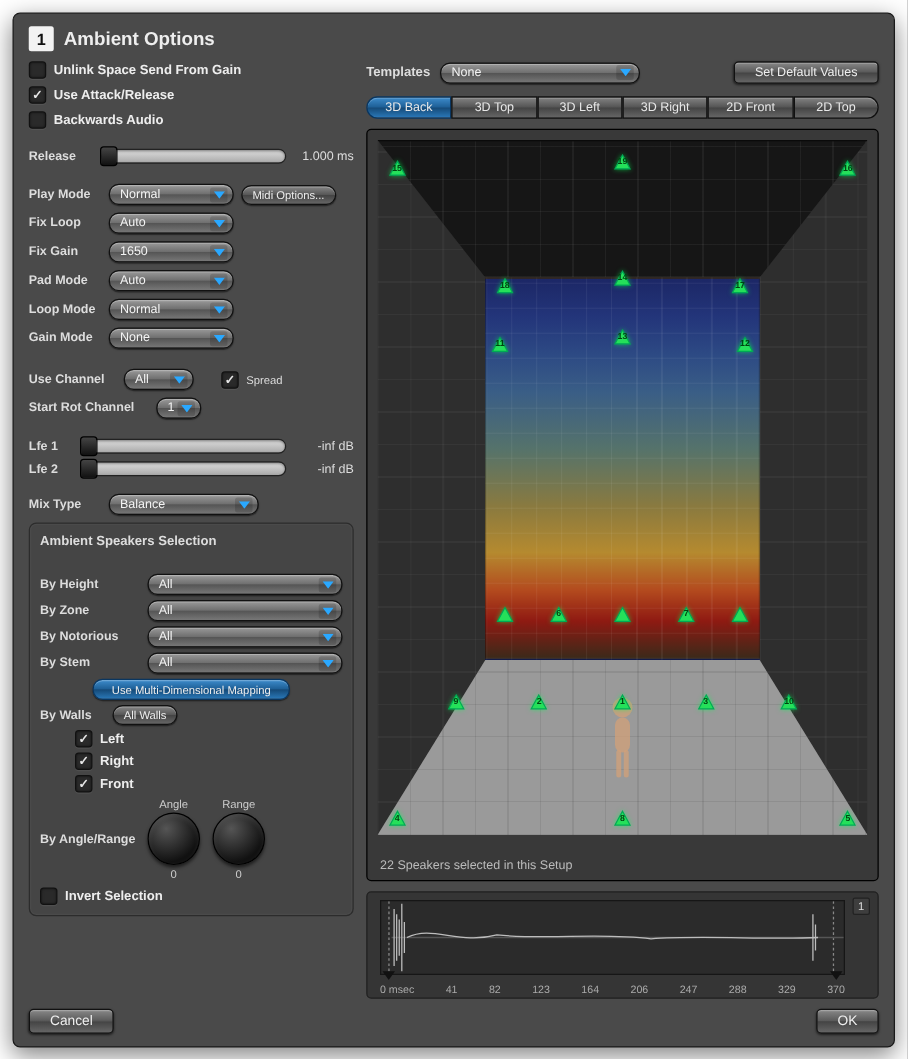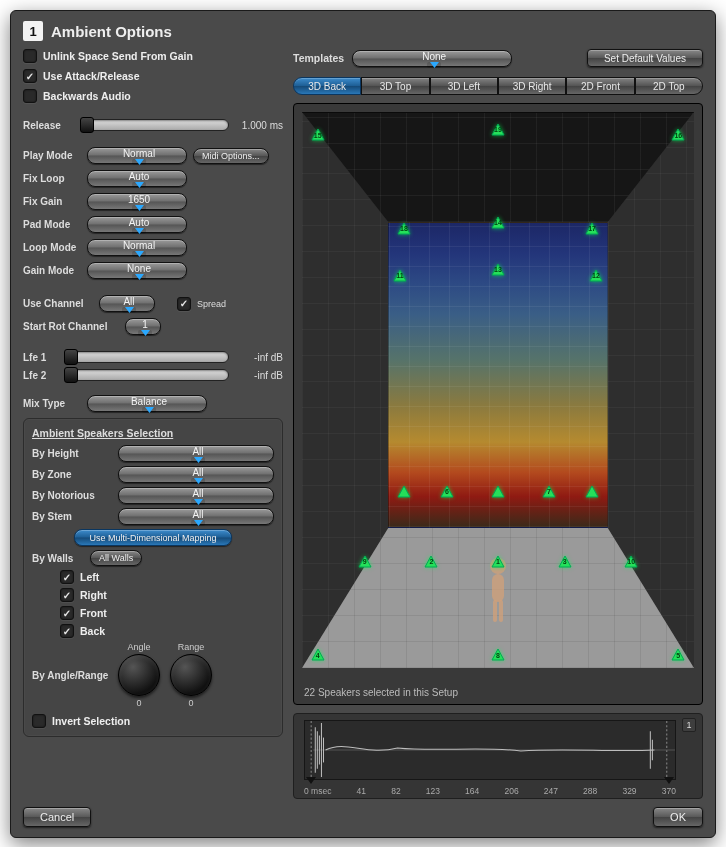--- a/index.html
+++ b/index.html
@@ -41,21 +41,20 @@
 
   .dd-row { display:flex; align-items:center; gap:6px; }
   .dd-lab { width:58px; font-size:10px; color:#ddd; font-weight:bold;}
   .dd {
     height:17px; border-radius:8px;
     background:linear-gradient(#9a9a9a,#6f6f6f 48%,#555 52%,#777);
     border:1px solid #111; color:#f4f4f4; font-size:10px;
     display:flex; align-items:center; justify-content:space-between;
     padding:0 4px 0 8px;
     box-shadow: inset 0 1px 0 rgba(255,255,255,.25), 0 1px 1px rgba(0,0,0,.5);
-    flex-direction: column;
   }
   .dd .tri { width:14px; height:12px; border-radius:2px; background:rgba(0,0,0,.15); display:flex; align-items:center; justify-content:center;}
   .tri svg { display:block;}
   .pill-btn {
     height:16px; padding:0 8px; border-radius:8px;
     background:linear-gradient(#888,#555 50%,#444 52%,#666);
     border:1px solid #111; color:#eee; font-size:9px;
     display:inline-flex; align-items:center; justify-content:center;
     box-shadow: inset 0 1px 0 rgba(255,255,255,.25), 0 1px 1px rgba(0,0,0,.5);
   }
@@ -64,21 +63,21 @@
     background:linear-gradient(#888,#5a5a5a 48%,#444 52%,#666);
     border:1px solid #111; color:#eee; font-size:11px;
     display:inline-flex; align-items:center; justify-content:center;
     box-shadow: inset 0 1px 0 rgba(255,255,255,.25), 0 1px 2px rgba(0,0,0,.6);
   }
 
   .group {
     border:1px solid #2c2c2c; border-radius:6px; padding:8px; background:#454545;
     box-shadow: inset 0 0 0 1px rgba(255,255,255,.03);
   }
-  .group-title { font-size:10.5px; font-weight:bold; color:#ddd; margin-bottom:6px;text-decoration:underline;}
+  .group-title { font-size:10.5px; font-weight:bold; color:#ddd; margin-bottom:20px;}
 
   .knob-cell { display:flex; flex-direction:column; align-items:center; gap:2px; font-size:9px; color:#ccc;}
   .knob { width:42px; height:42px; border-radius:50%;
     background:radial-gradient(circle at 35% 30%, #555, #111 70%);
     border:1px solid #000; box-shadow: inset 0 2px 4px rgba(255,255,255,.1), 0 2px 3px rgba(0,0,0,.6);}
 
   
   .top-right { display:flex; align-items:center; gap:8px; }
   .templates-lab { font-size:10.5px; font-weight:bold; color:#ddd;}
   .tab-bar { display:flex; gap:0; margin-top:2px;}
@@ -383,24 +382,20 @@
                 <div class="cb checked"></div>
                 <span>Left</span>
               </div>
             <div class="cb-row">
                 <div class="cb checked"></div>
                 <span>Right</span>
               </div>
             <div class="cb-row">
                 <div class="cb checked"></div>
                 <span>Front</span>
-              </div>
-            <div class="cb-row">
-                <div class="cb checked"></div>
-                <span>Back</span>
               </div>
           </div>
 
           <div class="flex" style="margin-top:4px">
             <div class="param-label2">By Angle/Range</div>
             <div style="display:flex;gap:10px">
               <div class="knob-cell">
                 <span>Angle</span>
                 <div class="knob"></div>
                 <span>0</span>

